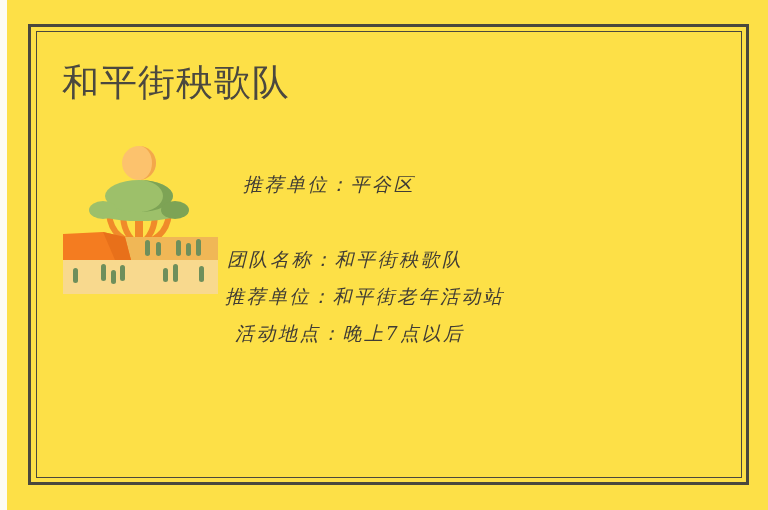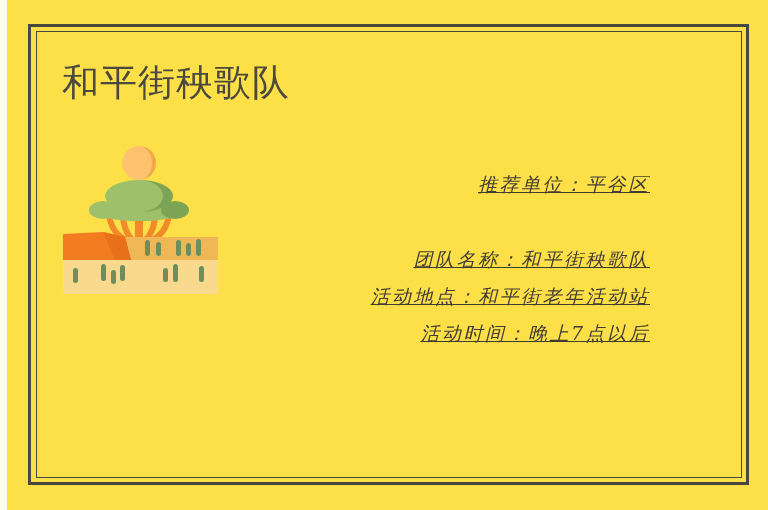--- a/index.html
+++ b/index.html
@@ -71,25 +71,24 @@
     left: 218px;
     top: 166px;
     width: 425px;
   }
   .info-line {
     font-family: "DejaVu Serif", serif;
     font-style: italic;
     font-size: 19px;
     color: #403c35;
     letter-spacing: 2.5px;
-    text-align: right;
+    text-align: left;
     height: 37px;
     line-height: 37px;
     white-space: nowrap;
-    text-decoration: underline;
   }
   .info-line.l1 { padding-left: 18px; }
   .info-line.l2 { padding-left: 2px; margin-top: 38px; }
   .info-line.l3 { padding-left: 0px; font-size: 19px; }
   .info-line.l4 { padding-left: 10px; }
 </style>
 </head>
 <body>
 
 <div class="card">
@@ -147,17 +146,17 @@
         <rect x="100" y="126" width="5" height="14" rx="2.5"></rect>
         <rect x="110" y="122" width="5" height="18" rx="2.5"></rect>
         <rect x="136" y="124" width="5" height="16" rx="2.5"></rect>
       </g>
     </svg>
   </div>
 
   <div class="info-block">
     <div class="info-line l1">推荐单位：平谷区</div>
     <div class="info-line l2">团队名称：和平街秧歌队</div>
-    <div class="info-line l3">活动地点：和平街老年活动站</div>
-    <div class="info-line l4">活动时间：晚上7点以后</div>
+    <div class="info-line l3">推荐单位：和平街老年活动站</div>
+    <div class="info-line l4">活动地点：晚上7点以后</div>
   </div>
 
 </div>
 
 </body></html>

